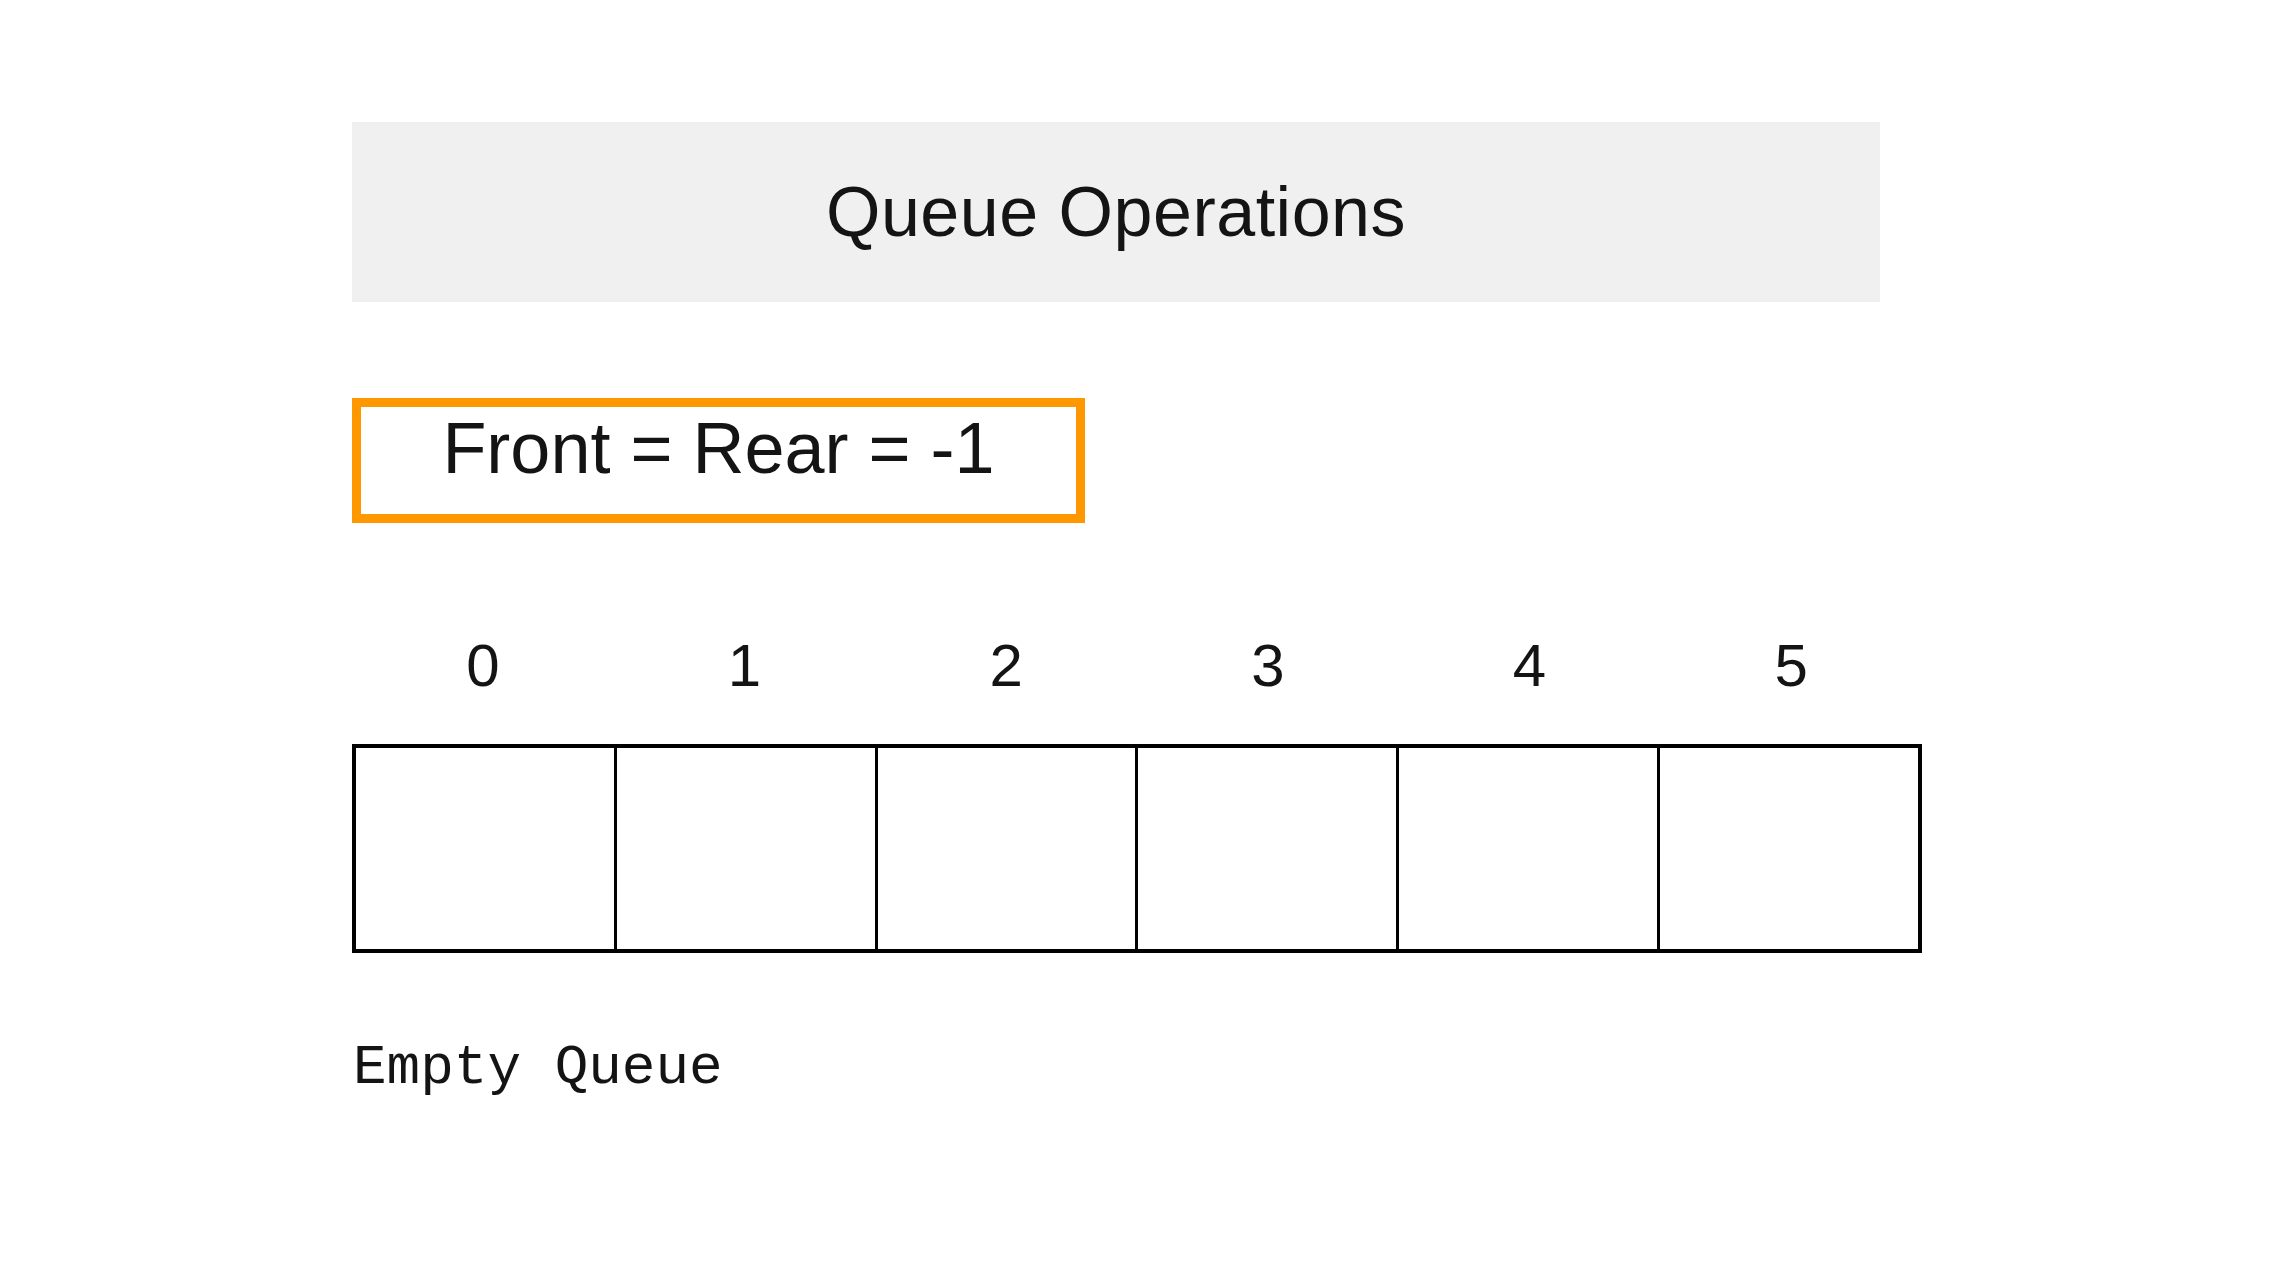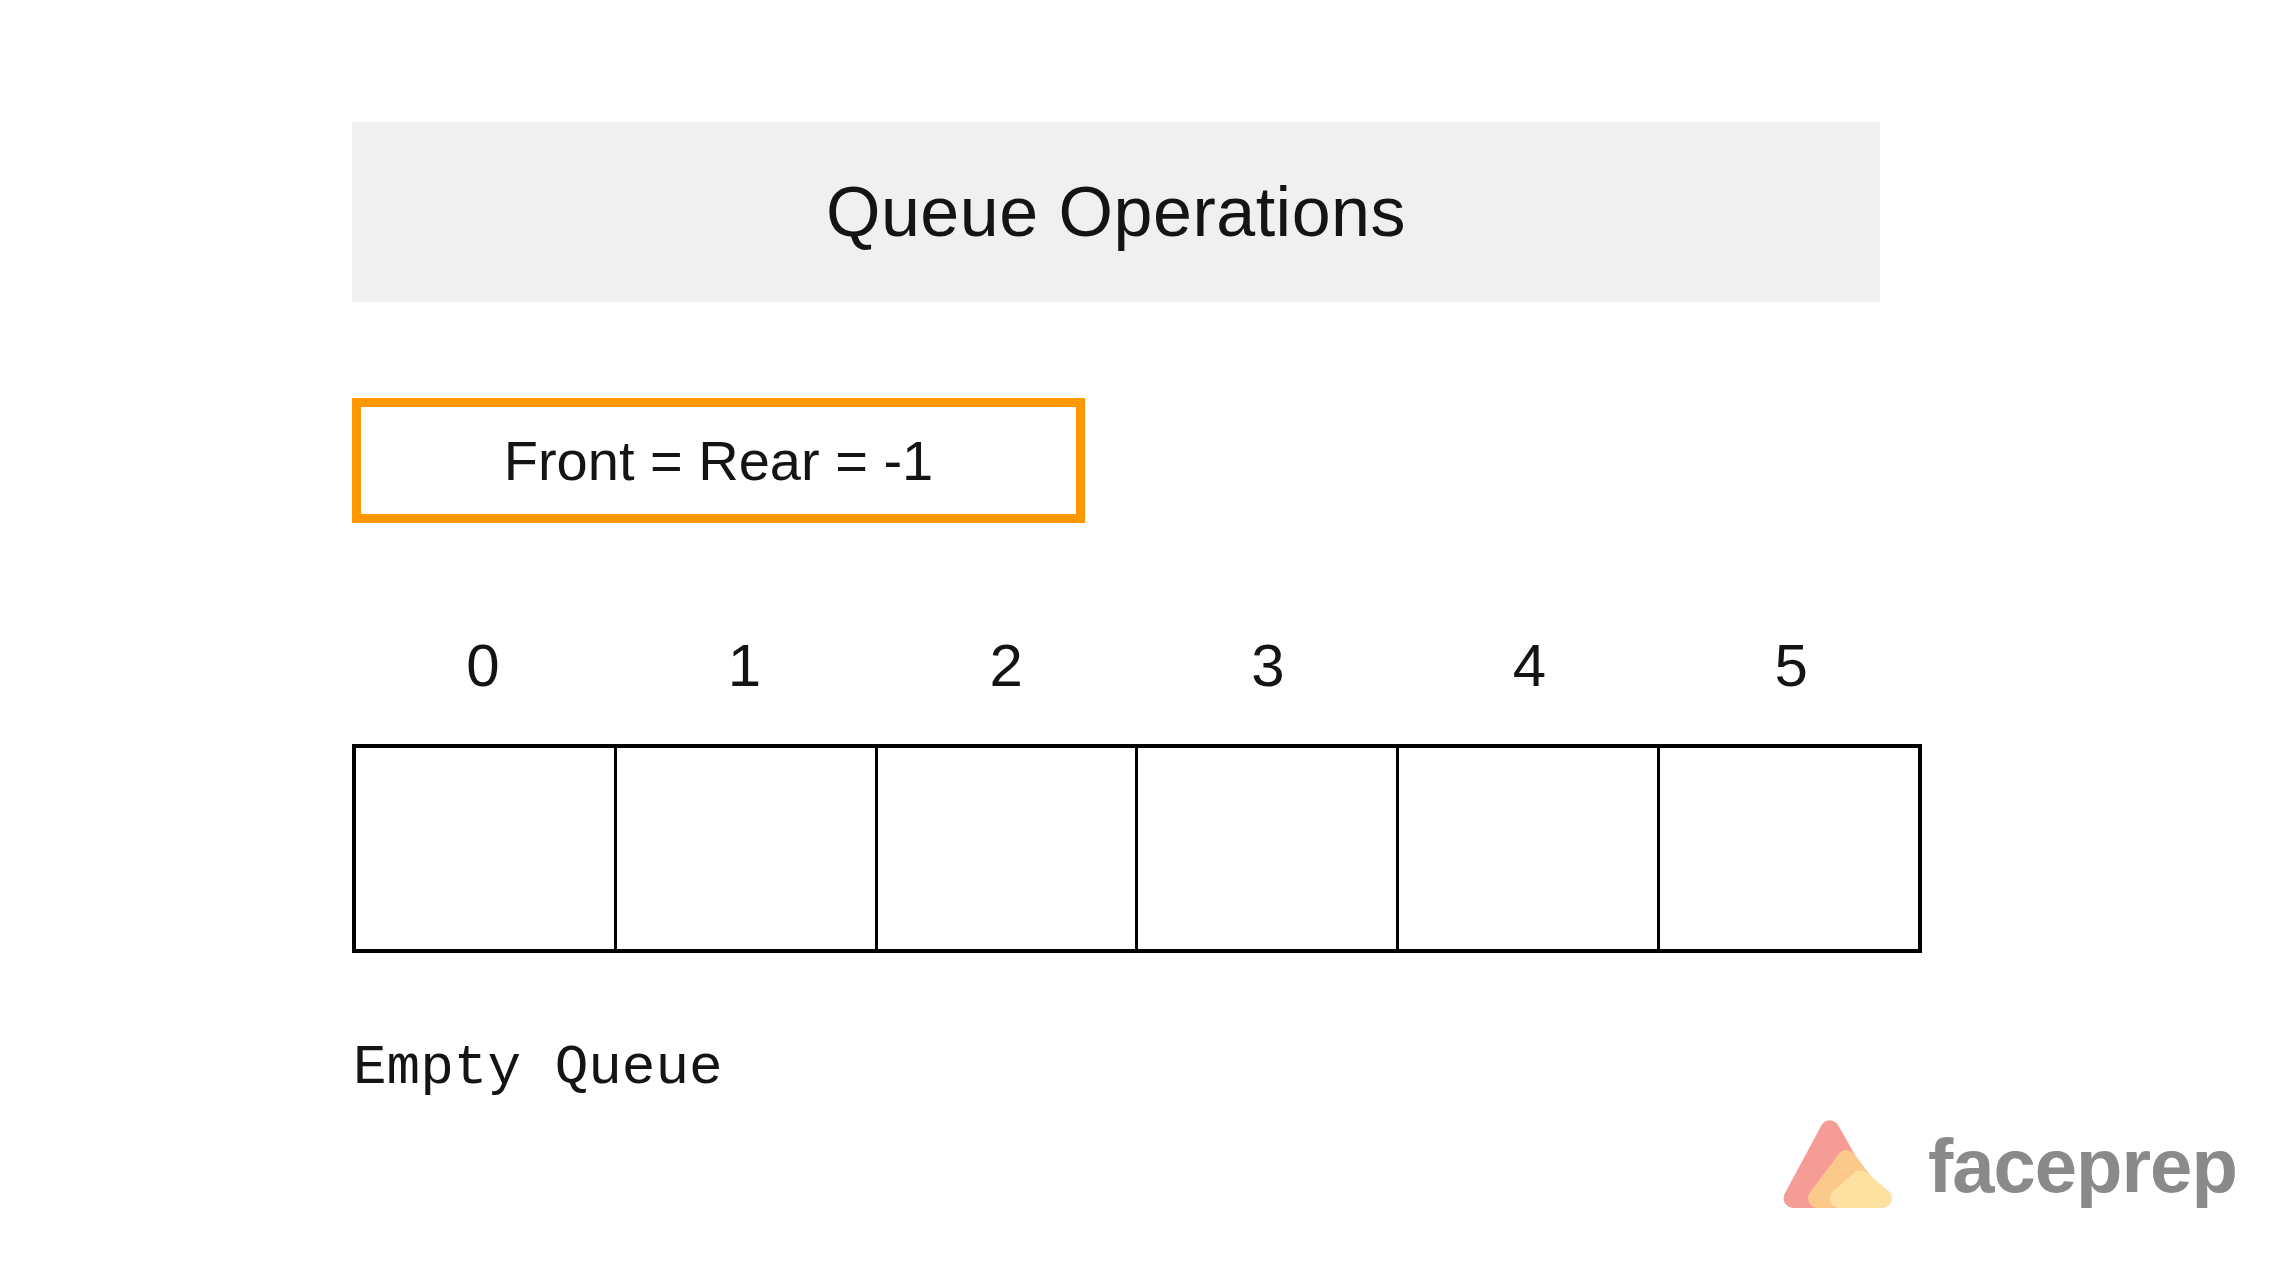--- a/index.html
+++ b/index.html
@@ -34,22 +34,22 @@
     letter-spacing: 0.5px;
     color: var(--text-dark);
   }
 
   .pointer-box {
     position: absolute;
     left: 352px; top: 398px;
     width: 733px; height: 125px;
     border: 9px solid var(--accent-orange);
     background: #ffffff;
-    display: flex; align-items: center; justify-content: center;
-    font-size: 56px;
+    display: flex; justify-content: center;
+    font-size: 72px;
     color: var(--text-dark);
   }
 
   .indices-row {
     position: absolute;
     left: 352px; top: 630px;
     width: 1570px; height: 72px;
     display: flex;
   }
   .index-label {
@@ -122,22 +122,14 @@
     <div class="queue-cell"></div>
     <div class="queue-cell"></div>
     <div class="queue-cell"></div>
     <div class="queue-cell"></div>
     <div class="queue-cell"></div>
     <div class="queue-cell"></div>
   </div>
 
   <div class="queue-caption">Empty Queue</div>
 
-  <div class="brand">
-    <svg class="brand-logo" viewBox="0 0 128 116" aria-hidden="true">
-      <path d="M57,18 L15,96 L101,96 Z" fill="var(--logo-pink)" stroke="var(--logo-pink)" stroke-width="22" stroke-linejoin="round"></path>
-      <path d="M76,52 L43,96 L109,96 Z" fill="var(--logo-peach)" stroke="var(--logo-peach)" stroke-width="22" stroke-linejoin="round"></path>
-      <path d="M92,75 L68,96 L117,96 Z" fill="var(--logo-yellow)" stroke="var(--logo-yellow)" stroke-width="22" stroke-linejoin="round"></path>
-    </svg>
-    <span class="brand-wordmark">faceprep</span>
-  </div>
 
 </div>
 
 </body></html>

